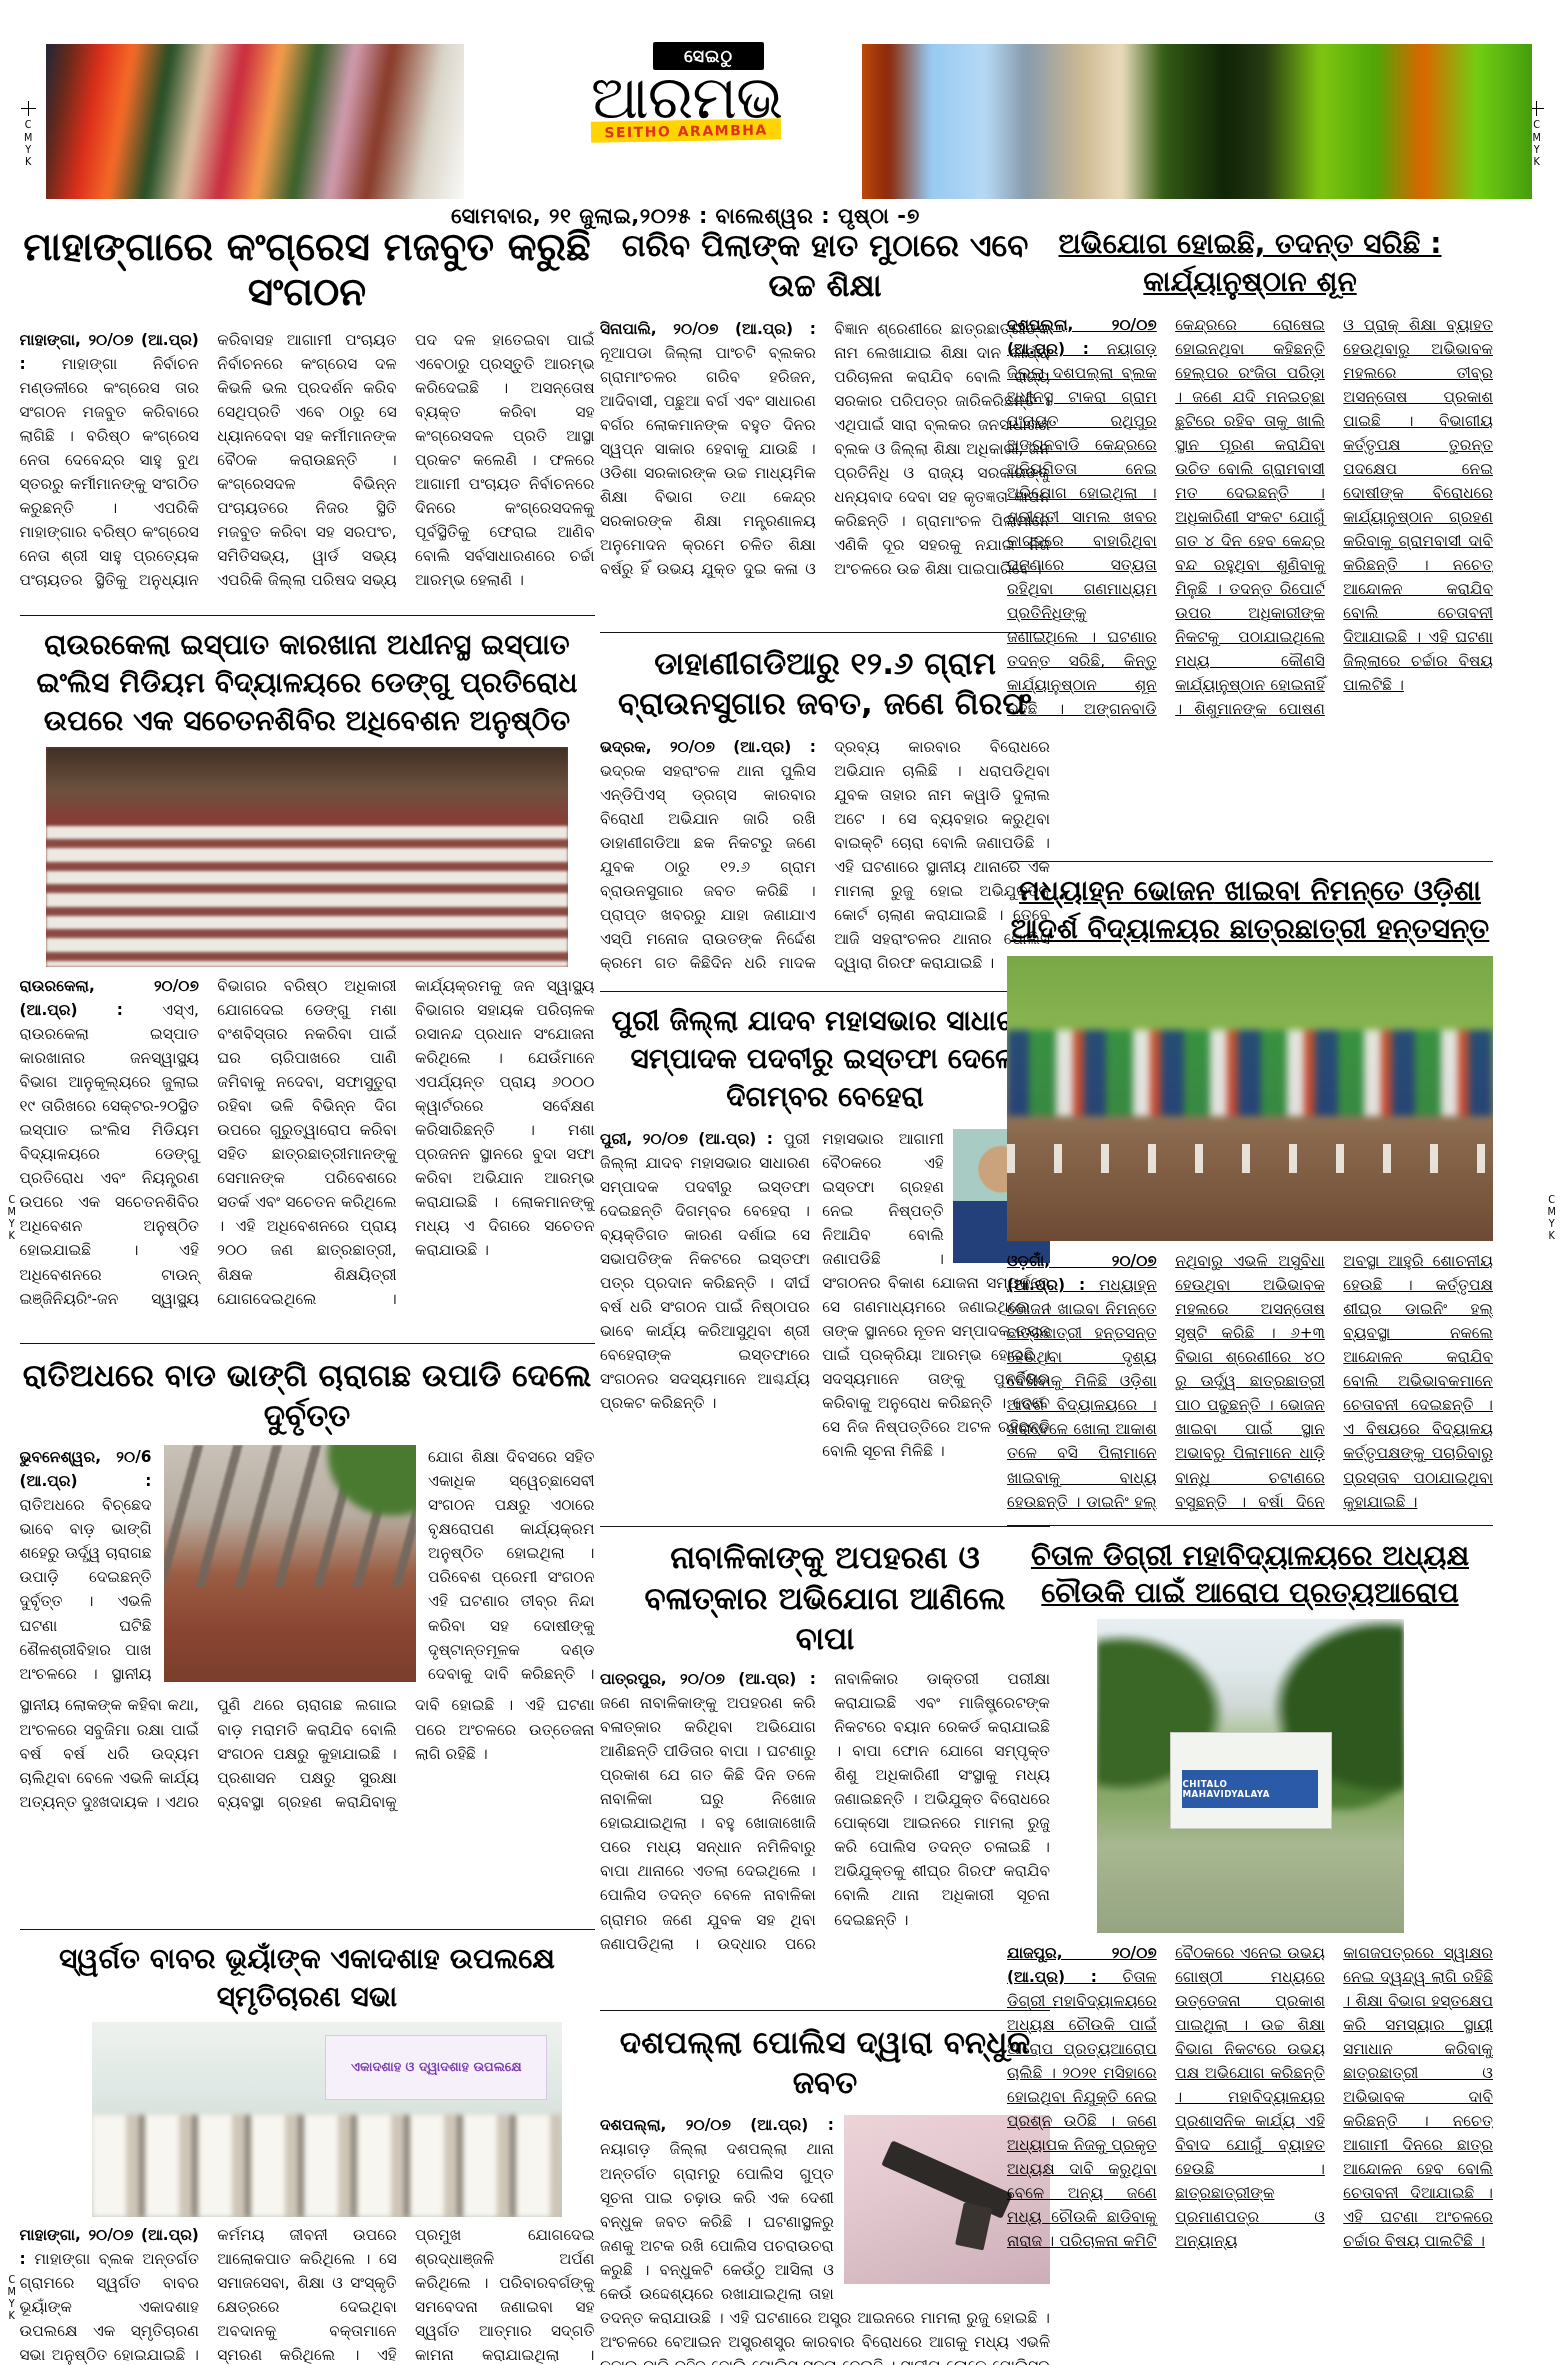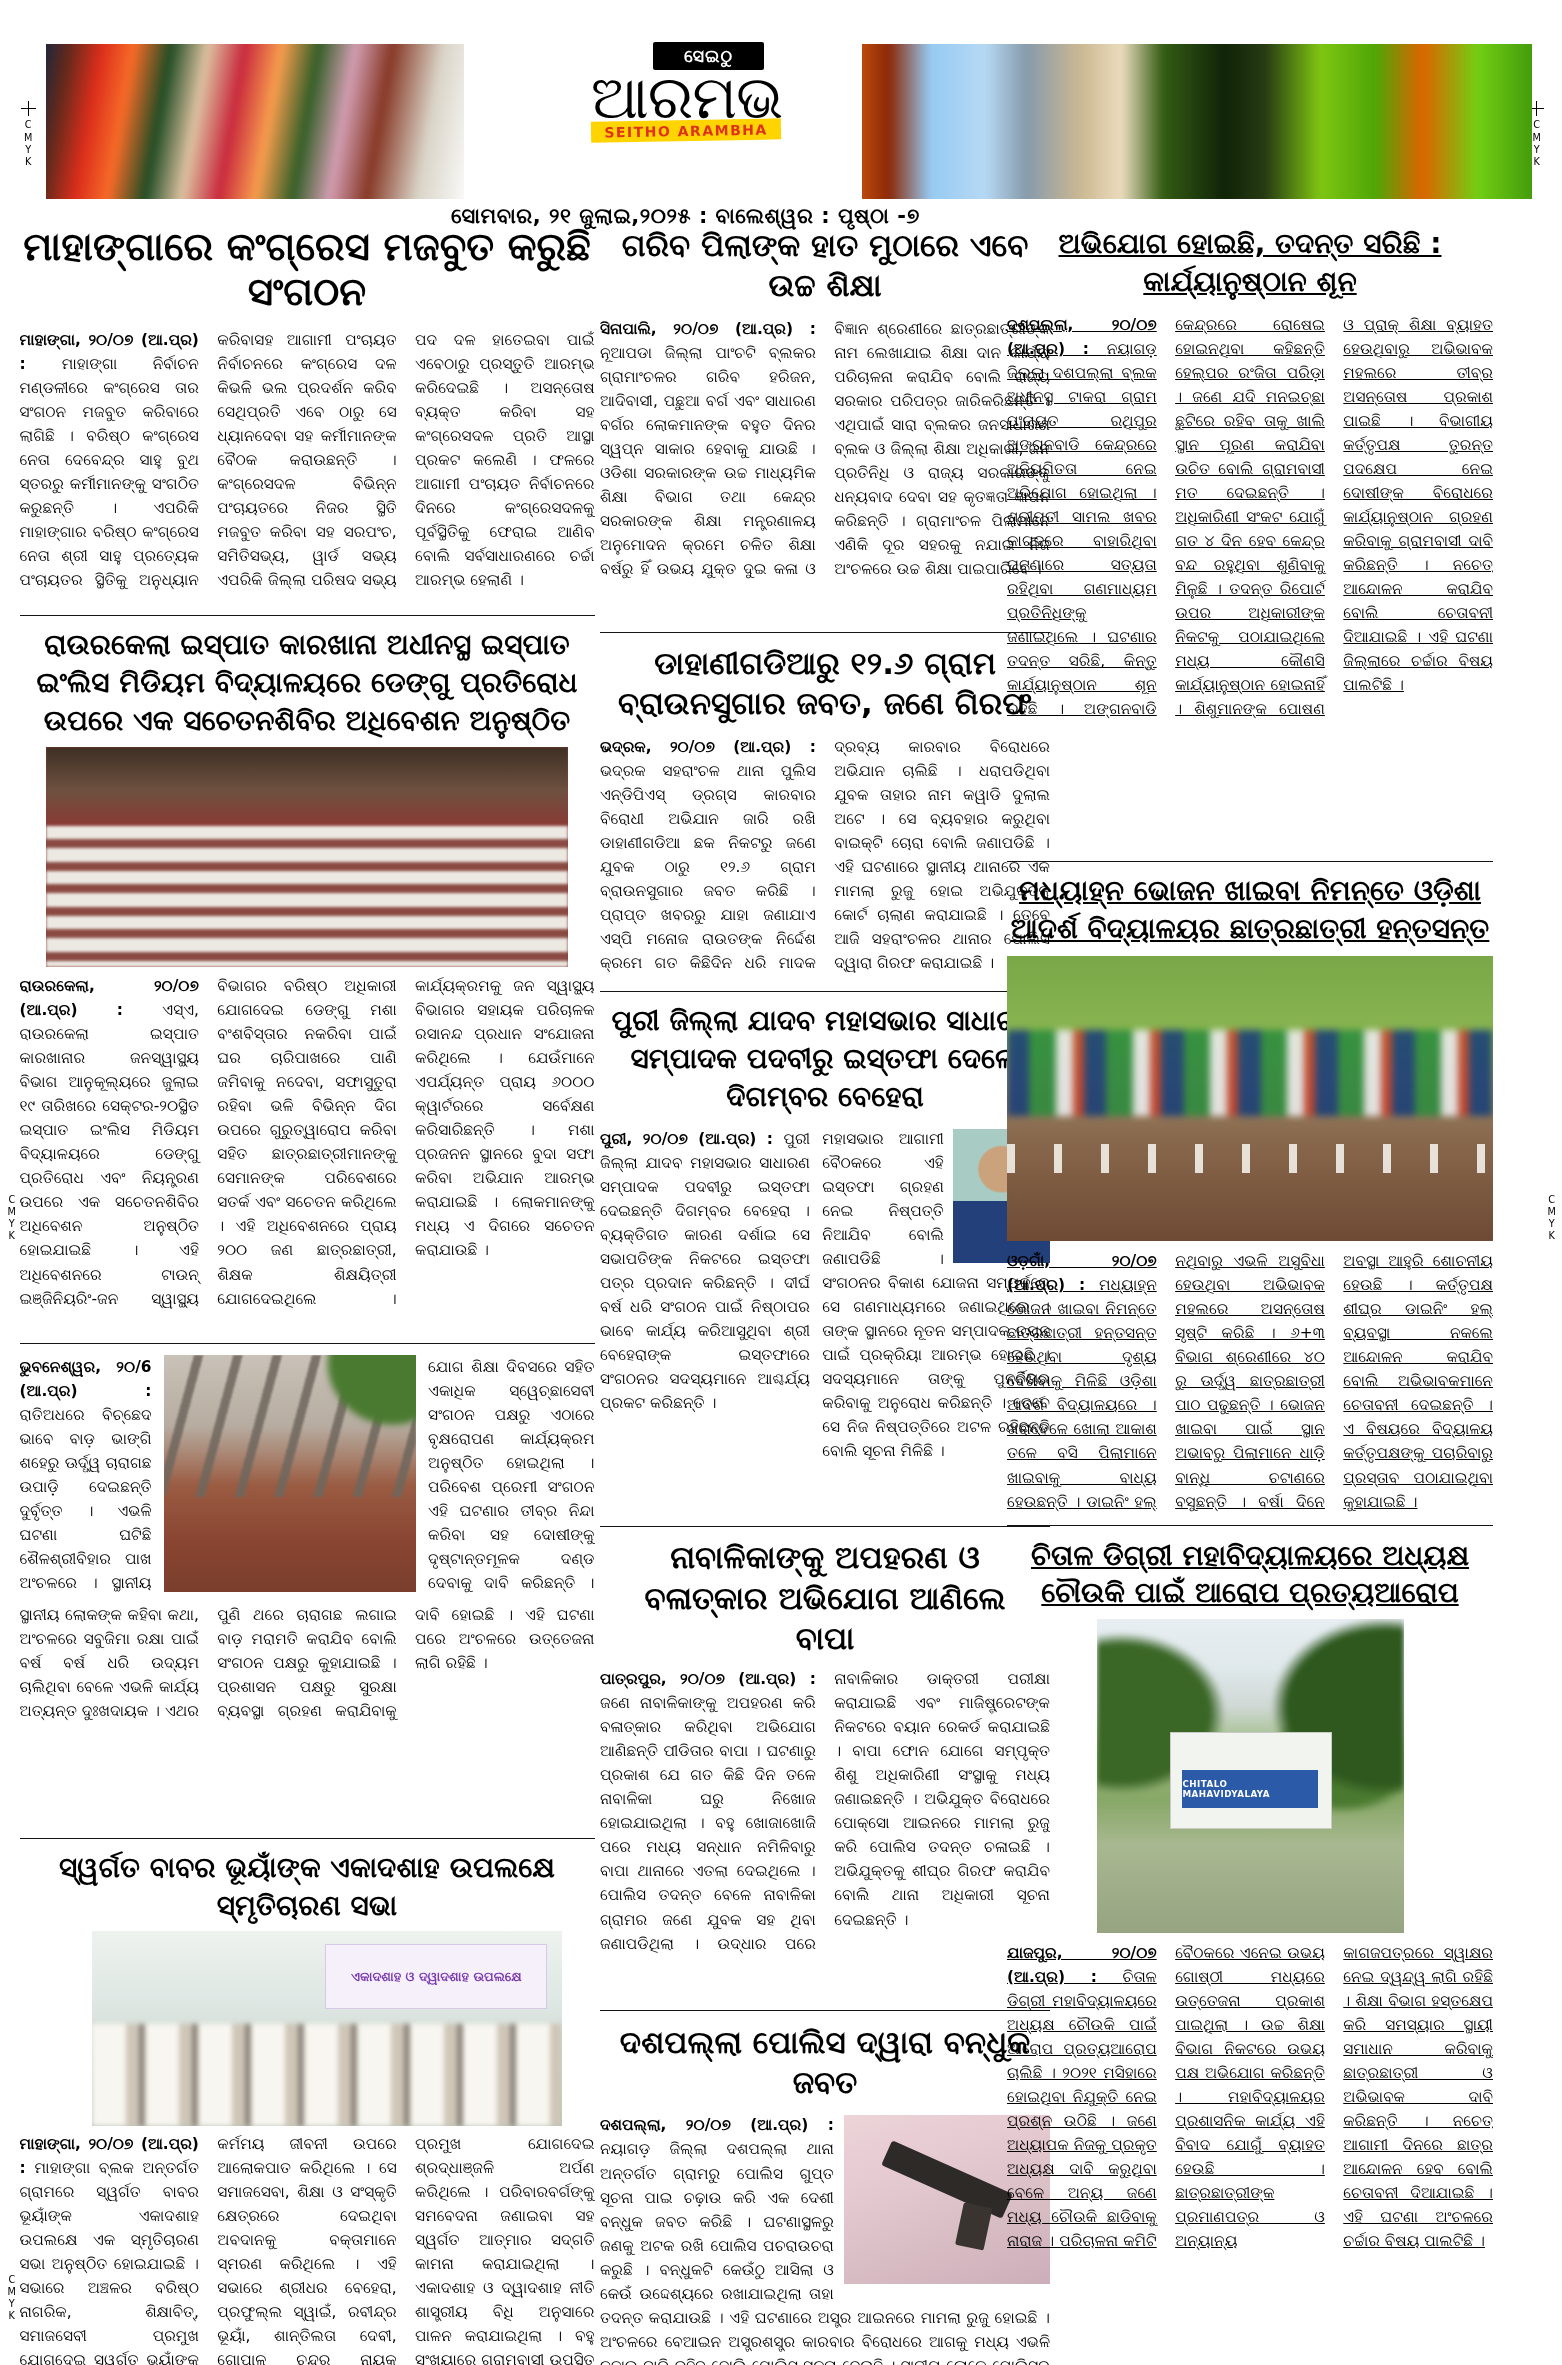--- a/index.html
+++ b/index.html
@@ -157,20 +157,21 @@
       <div class="photo ph-auditorium"></div>
       <div class="body cols3" style="height:359px;">
         <strong class="dl">ରାଉରକେଲା, ୨୦/୦୭ (ଆ.ପ୍ର) : </strong>
         <span>ଏସ୍ଏ, ରାଉରକେଲା ଇସ୍ପାତ କାରଖାନାର ଜନସ୍ୱାସ୍ଥ୍ୟ ବିଭାଗ ଆନୁକୂଲ୍ୟରେ ଜୁଲାଇ ୧୯ ତାରିଖରେ ସେକ୍ଟର-୨୦ସ୍ଥିତ ଇସ୍ପାତ ଇଂଲିସ ମିଡିୟମ ବିଦ୍ୟାଳୟରେ ଡେଙ୍ଗୁ ପ୍ରତିରୋଧ ଏବଂ ନିୟନ୍ତ୍ରଣ ଉପରେ ଏକ ସଚେତନଶିବିର ଅଧିବେଶନ ଅନୁଷ୍ଠିତ ହୋଇଯାଇଛି । ଏହି ଅଧିବେଶନରେ ଟାଉନ୍ ଇଞ୍ଜିନିୟରିଂ-ଜନ ସ୍ୱାସ୍ଥ୍ୟ ବିଭାଗର ବରିଷ୍ଠ ଅଧିକାରୀ ଯୋଗଦେଇ ଡେଙ୍ଗୁ ମଶା ବଂଶବିସ୍ତାର ନକରିବା ପାଇଁ ଘର ଚାରିପାଖରେ ପାଣି ଜମିବାକୁ ନଦେବା, ସଫାସୁତୁରା ରହିବା ଭଳି ବିଭିନ୍ନ ଦିଗ ଉପରେ ଗୁରୁତ୍ୱାରୋପ କରିବା ସହିତ ଛାତ୍ରଛାତ୍ରୀମାନଙ୍କୁ ସେମାନଙ୍କ ପରିବେଶରେ ସତର୍କ ଏବଂ ସଚେତନ କରିଥିଲେ । ଏହି ଅଧିବେଶନରେ ପ୍ରାୟ ୨୦୦ ଜଣ ଛାତ୍ରଛାତ୍ରୀ, ଶିକ୍ଷକ ଶିକ୍ଷୟିତ୍ରୀ ଯୋଗଦେଇଥିଲେ । କାର୍ଯ୍ୟକ୍ରମକୁ ଜନ ସ୍ୱାସ୍ଥ୍ୟ ବିଭାଗର ସହାୟକ ପରିଚାଳକ ରସାନନ୍ଦ ପ୍ରଧାନ ସଂଯୋଜନା କରିଥିଲେ । ଯେଉଁମାନେ ଏପର୍ଯ୍ୟନ୍ତ ପ୍ରାୟ ୬୦୦୦ କ୍ୱାର୍ଟରରେ ସର୍ବେକ୍ଷଣ କରିସାରିଛନ୍ତି । ମଶା ପ୍ରଜନନ ସ୍ଥାନରେ ବୁଦା ସଫା କରିବା ଅଭିଯାନ ଆରମ୍ଭ କରାଯାଇଛି । ଲୋକମାନଙ୍କୁ ମଧ୍ୟ ଏ ଦିଗରେ ସଚେତନ କରାଯାଉଛି ।</span>
       </div>
     </div>
 
     <div class="rule"></div>
 
     <div>
+      <div class="headline h-l">ରାତିଅଧରେ ବାଡ ଭାଙ୍ଗି ଚାରାଗଛ ଉପାଡି ଦେଲେ ଦୁର୍ବୃତ୍ତ</div>
       <div class="flexrow" style="margin-top:10.2px;">
         <div class="body" style="width:132px;height:239px;">
           <strong class="dl">ଭୁବନେଶ୍ୱର, ୨୦/6 (ଆ.ପ୍ର) : </strong>
           <span>ରାତିଅଧରେ ବିଚ୍ଛେଦ ଭାବେ ବାଡ଼ ଭାଙ୍ଗି ଶହେରୁ ଊର୍ଦ୍ଧ୍ୱ ଚାରାଗଛ ଉପାଡ଼ି ଦେଇଛନ୍ତି ଦୁର୍ବୃତ୍ତ । ଏଭଳି ଘଟଣା ଘଟିଛି ଶୈଳଶ୍ରୀବିହାର ପାଖ ଅଂଚଳରେ । ସ୍ଥାନୀୟ ଅଧିବାସୀ ବୃକ୍ଷରୋପଣ କରି ଚାରିପାଖରେ ବାଡ଼ କରିଥିଲେ । ରାତି ସମୟରେ କିଏ ବା କେଉଁମାନେ ବାଡ଼ ଭାଙ୍ଗି ଚାରାଗଛ ଉପାଡ଼ି ଚାଲିଯାଇଥିବା ଅଭିଯୋଗ ହୋଇଛି । ଏନେଇ ସ୍ଥାନୀୟ ଲୋକେ ଥାନାରେ ଲିଖିତ ଅଭିଯୋଗ କରିଛନ୍ତି ।</span>
         </div>
         <div class="photo ph-fence"></div>
         <div class="body" style="flex:1;height:239px;">
           <span>ଯୋଗ ଶିକ୍ଷା ଦିବସରେ ସହିତ ଏକାଧିକ ସ୍ୱେଚ୍ଛାସେବୀ ସଂଗଠନ ପକ୍ଷରୁ ଏଠାରେ ବୃକ୍ଷରୋପଣ କାର୍ଯ୍ୟକ୍ରମ ଅନୁଷ୍ଠିତ ହୋଇଥିଲା । ପରିବେଶ ପ୍ରେମୀ ସଂଗଠନ ଏହି ଘଟଣାର ତୀବ୍ର ନିନ୍ଦା କରିବା ସହ ଦୋଷୀଙ୍କୁ ଦୃଷ୍ଟାନ୍ତମୂଳକ ଦଣ୍ଡ ଦେବାକୁ ଦାବି କରିଛନ୍ତି । ପୋଲିସ ଘଟଣାର ତଦନ୍ତ ଆରମ୍ଭ କରିଛି ଏବଂ ଆଖପାଖ ଅଂଚଳର ଲୋକଙ୍କୁ ପଚରାଉଚରା କରୁଛି । ଏହି ପ୍ରତିବେଦନ ଲେଖାଯିବା ବେଳକୁ କେହି ଗିରଫ ହୋଇନାହାନ୍ତି ।</span>
         </div>
       </div>

